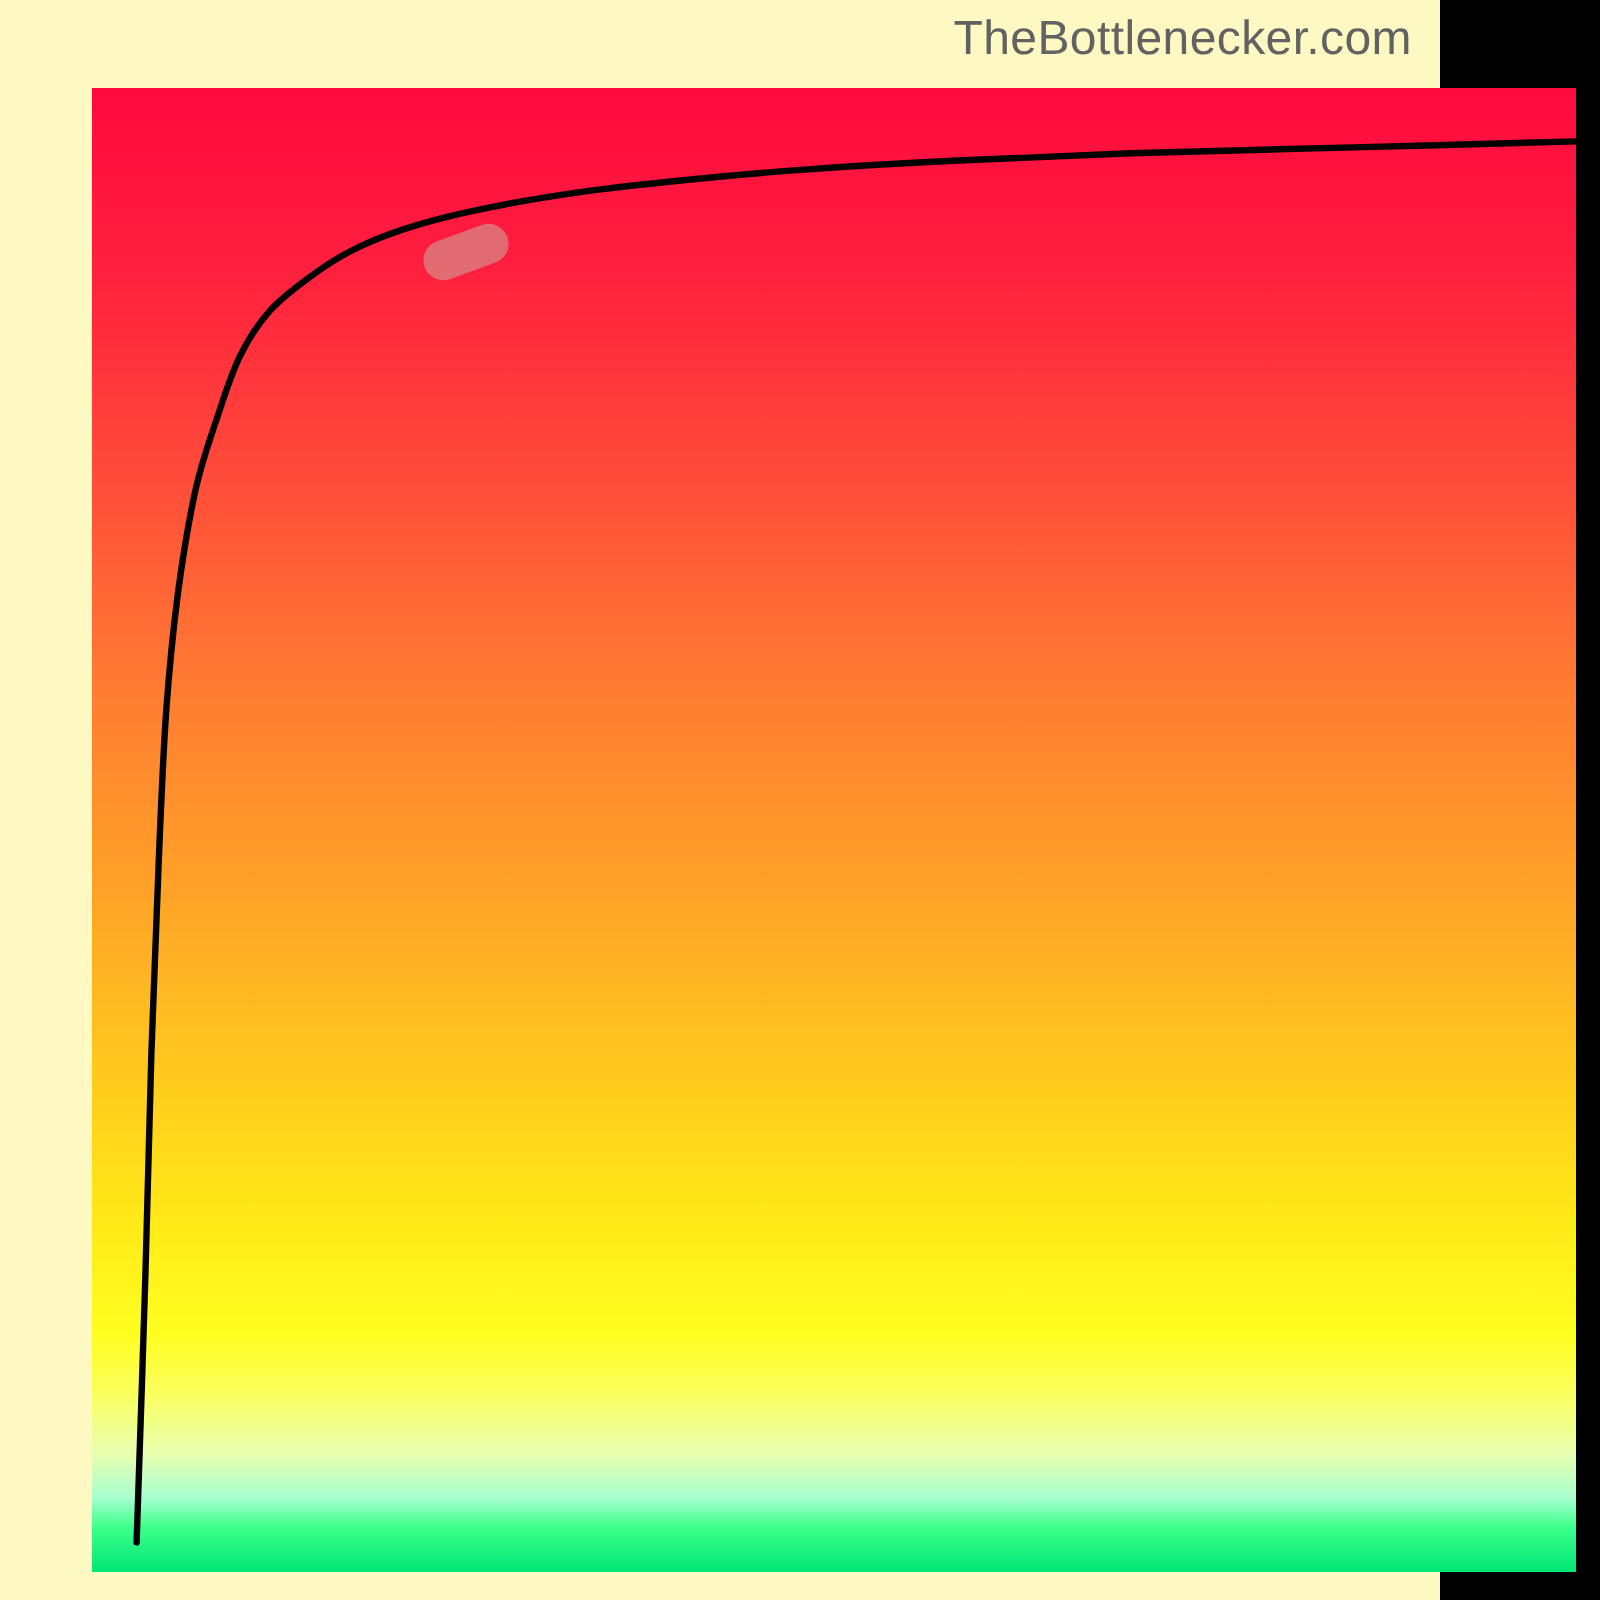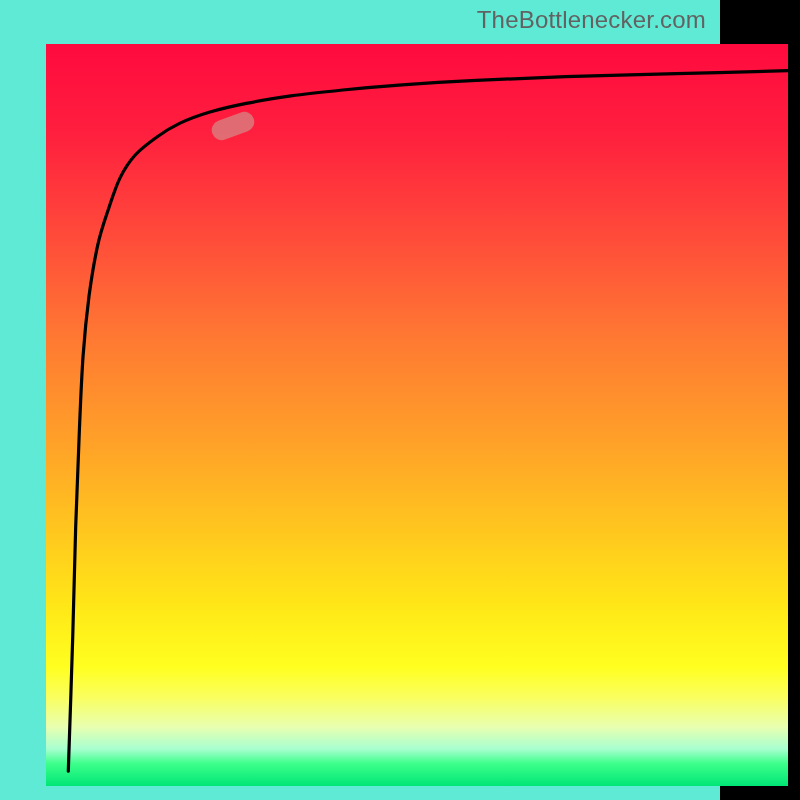--- a/index.html
+++ b/index.html
@@ -8,21 +8,21 @@
     width: 800px;
     height: 800px;
     overflow: hidden;
     background: #000;
     font-family: "Trebuchet MS", "Lucida Grande", Tahoma, Arial, sans-serif;
   }
   .stage {
     position: relative;
     width: 720px;
     height: 800px;
-    background: #5eead4;
+    background: #fef9c3;
   }
   .plot {
     position: absolute;
     left: 46px;
     top: 44px;
     width: 742px;
     height: 742px;
     
     background: linear-gradient(
       to bottom,

